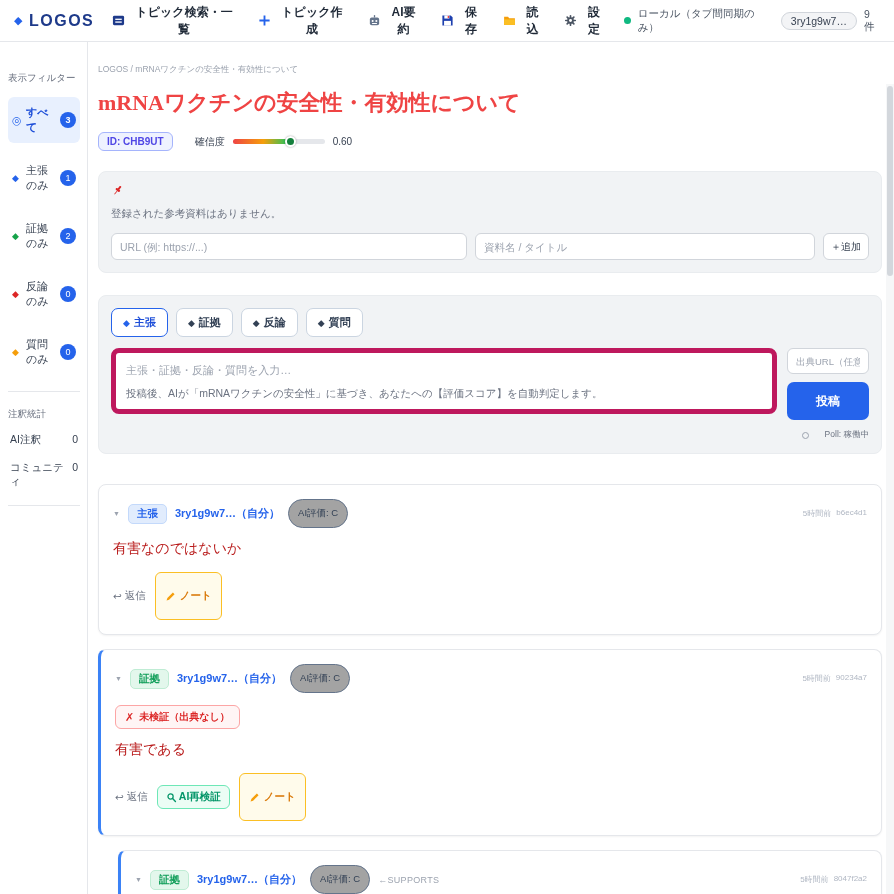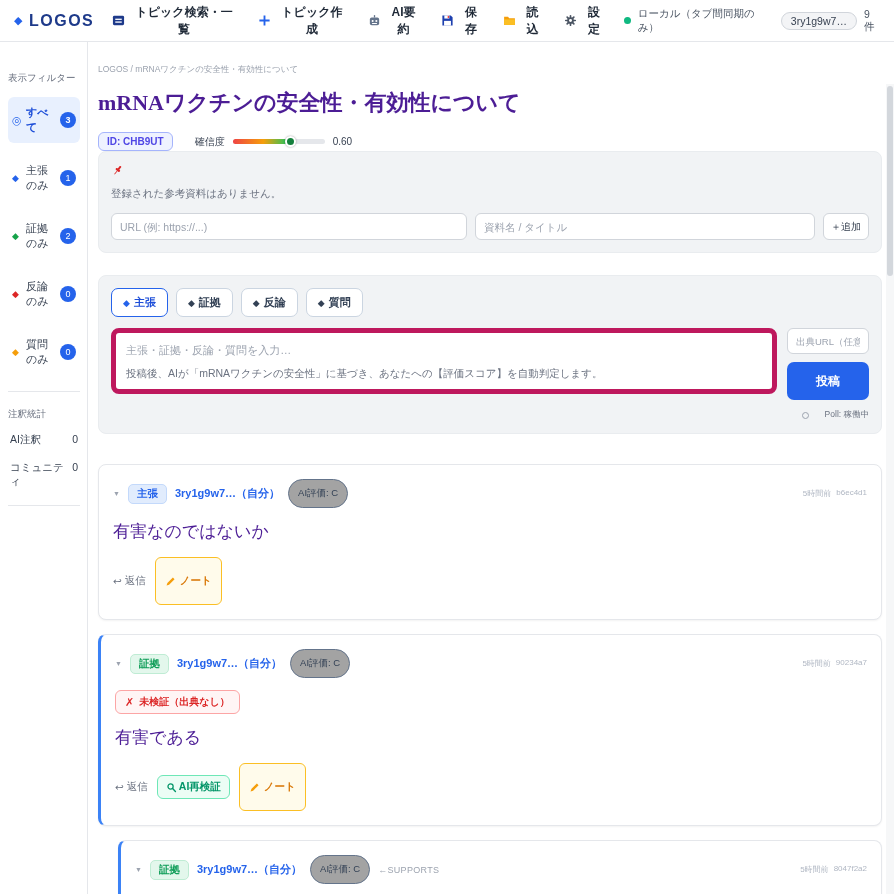--- a/index.html
+++ b/index.html
@@ -40,22 +40,22 @@
     border-radius:50%; font-size:9px; display:flex; align-items:center; justify-content:center; }
   .side-divider { border:none; border-top:1px solid #e5e7eb; margin:16px 0; }
   .stat-row { display:flex; justify-content:space-between; font-size:10.5px; color:#374151;
     margin-bottom:14px; padding:0 2px; }
   .stat-val { color:#374151; }
 
   
   .main { flex:1; min-width:0; padding:22px 12px 0 10px; position:relative; background:#fff; }
   .breadcrumb { font-size:8.5px; color:#9ca3af; margin-bottom:12px; }
   .topic-title { font-family:"Liberation Serif","DejaVu Serif",serif; font-size:22px;
-    font-weight:700; color:#4c1d95; margin-bottom:14px; }
-  .meta-row { display:flex; align-items:center; gap:22px; }
+    font-weight:700; color:#ef4444; margin-bottom:14px; }
+  .meta-row { display:flex; align-items:center; gap:22px; margin-bottom:20px; }
   .id-badge { border:1px solid #a5b4fc; background:#eef2ff; color:#4f46e5; font-size:10px;
     font-weight:700; border-radius:6px; padding:3px 8px; }
   .conf { display:flex; align-items:center; gap:8px; font-size:10px; color:#374151; }
   .conf-slider { position:relative; width:92px; height:5px; border-radius:3px; background:#e5e7eb; cursor:pointer; }
   .conf-fill { position:absolute; left:0; top:0; bottom:0; width:60%; border-radius:3px;
     background:linear-gradient(to right,#ef4444,#f59e0b 55%,#22c55e); }
   .conf-thumb { position:absolute; left:57%; top:-3px; width:11px; height:11px; border-radius:50%;
     background:#15803d; border:2px solid #fff; box-shadow:0 0 2px rgba(0,0,0,.4); }
 
   .panel { background:#f1f3f5; border:1px solid #e9ecef; border-radius:8px; padding:12px; margin-bottom:22px; }
@@ -103,21 +103,21 @@
   .type-badge.evidence { background:#e3f7ec; color:#0f9d58; border:1px solid #bfecd4; }
   .author { font-size:11px; font-weight:700; color:#2563eb; }
   .ai-pill { border:1px solid #64748b; border-radius:999px; padding:7px 9px; font-size:9.5px;
     color:#334155; background:#a3a3a3; }
   .relation { font-size:9px; color:#9ca3af; letter-spacing:.3px; }
   .head-right { margin-left:auto; display:flex; gap:5px; font-size:8px; color:#b0b7c3; }
   .unverified { display:inline-flex; align-items:center; gap:5px; border:1px solid #fca5a5;
     background:#fff5f5; color:#dc2626; font-size:10px; font-weight:600; border-radius:6px;
     padding:4px 9px; margin-bottom:12px; }
   .unverified .x-mark { font-weight:800; font-size:11px; }
-  .card-body { font-size:17px; color:#4c1d95; margin-bottom:14px; }
+  .card-body { font-size:14px; color:#b91c1c; margin-bottom:14px; }
   .card-actions { display:flex; align-items:center; gap:9px; }
   .reply-btn { display:flex; align-items:center; gap:3px; background:none; border:none;
     font-family:inherit; font-size:10.5px; color:#6b7280; cursor:pointer; }
   .recheck-btn { display:flex; align-items:center; gap:2px; background:#ecfdf5;
     border:1px solid #6ee7b7; border-radius:6px; padding:4px 8px; font-family:inherit;
     font-size:10.5px; font-weight:600; color:#059669; cursor:pointer; }
   .note-btn { display:flex; align-items:center; gap:4px; background:#fffbeb;
     border:1px solid #fbbf24; border-radius:6px; padding:16px 9px; font-family:inherit;
     font-size:10.5px; font-weight:600; color:#d97706; cursor:pointer; }
   .btn-ic svg { width:11px; height:11px; display:block; }

